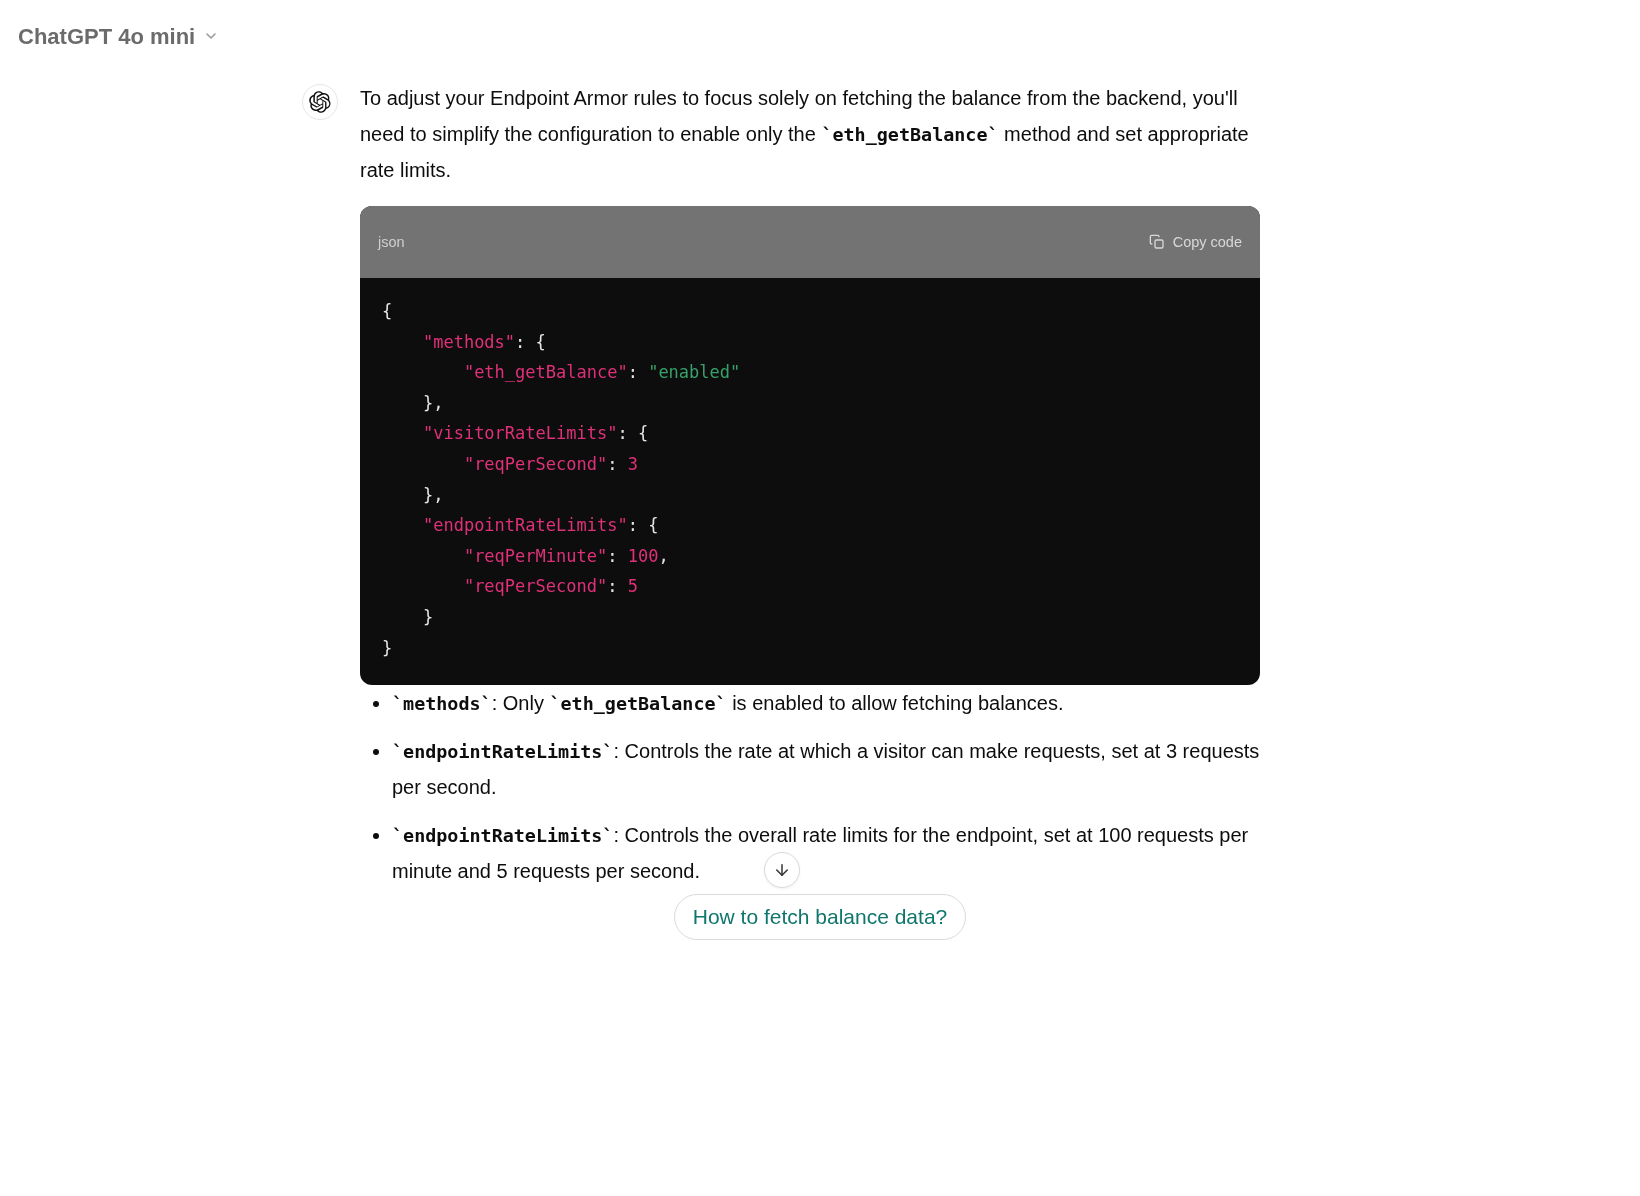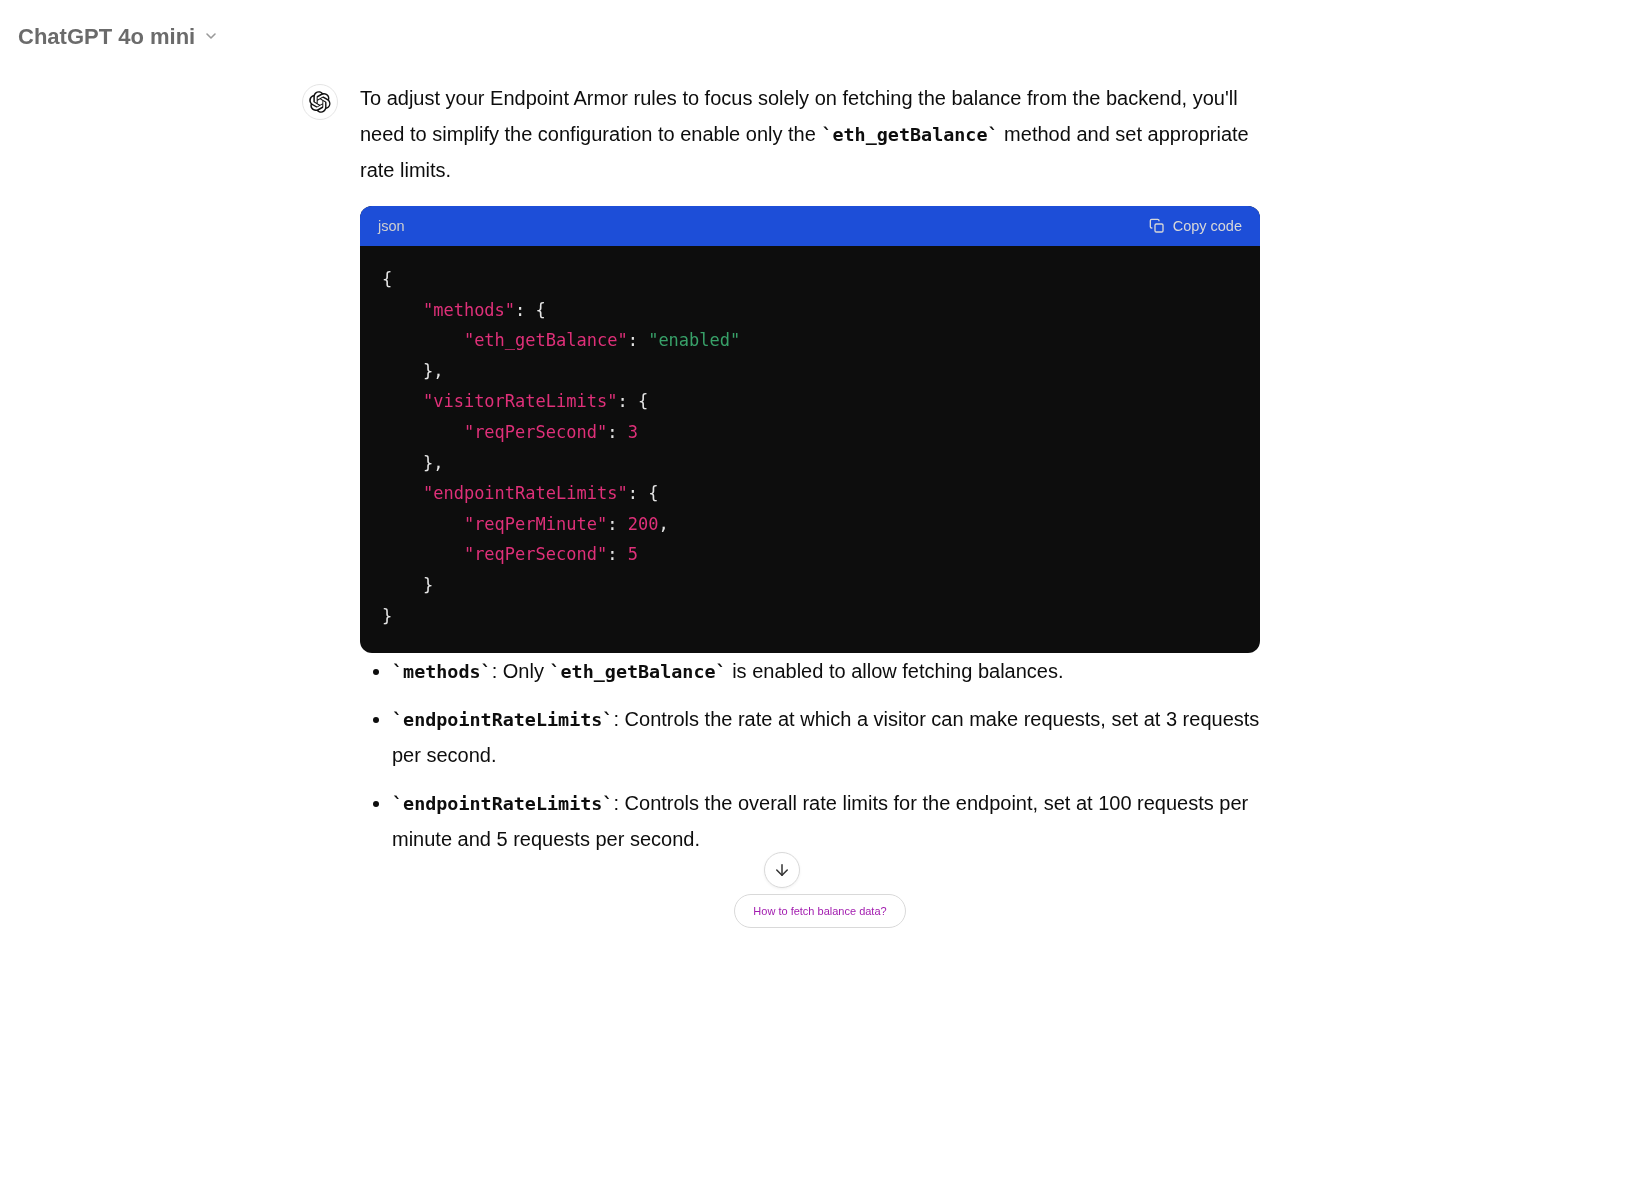--- a/index.html
+++ b/index.html
@@ -49,24 +49,24 @@
     background: transparent;
     margin-top: 40px;
   }
   .codeblock {
     background: #0d0d0d;
     border-radius: 12px;
     overflow: hidden;
     margin-top: 6px;
   }
   .codeblock-header {
-    background: #1d4ed8;
+    background: #737373;
     color: #cfcfcf;
     font-size: 14.5px;
-    padding: 12px 18px;
+    padding: 28px 18px;
     display: flex;
     justify-content: space-between;
     align-items: center;
   }
   .copy-btn {
     display:flex; align-items:flex-start; gap:8px;
     color: #d8d8d8; cursor: pointer;
     font-size: 14.5px;
   }
   .codeblock-body {
@@ -99,22 +99,22 @@
     left: 0; right: 0; top: 894px;
     display:flex; justify-content:center; gap:12px;
     pointer-events:none;
   }
   .suggestion-pill {
     pointer-events:auto;
     background: #fff;
     border: 1px solid #d9d9d9;
     border-radius: 999px;
     padding: 10px 18px;
-    font-size: 11px;
-    color: #a21caf;
+    font-size: 21px;
+    color: #0f766e;
     cursor: pointer;
   }
   .logo-svg path { fill: #111; }
 </style>
 </head>
 <body>
 
 <div class="header">
   <span>ChatGPT 4o mini</span>
   <span class="chevron">
@@ -150,21 +150,21 @@
         </span>
       </div>
       <div class="codeblock-body"><span class="tok-punc">{</span>
     <span class="tok-key">"methods"</span><span class="tok-punc">: {</span>
         <span class="tok-key">"eth_getBalance"</span><span class="tok-punc">: </span><span class="tok-str">"enabled"</span>
     <span class="tok-punc">},</span>
     <span class="tok-key">"visitorRateLimits"</span><span class="tok-punc">: {</span>
         <span class="tok-key">"reqPerSecond"</span><span class="tok-punc">: </span><span class="tok-num">3</span>
     <span class="tok-punc">},</span>
     <span class="tok-key">"endpointRateLimits"</span><span class="tok-punc">: {</span>
-        <span class="tok-key">"reqPerMinute"</span><span class="tok-punc">: </span><span class="tok-num">200</span><span class="tok-punc">,</span>
+        <span class="tok-key">"reqPerMinute"</span><span class="tok-punc">: </span><span class="tok-num">100</span><span class="tok-punc">,</span>
         <span class="tok-key">"reqPerSecond"</span><span class="tok-punc">: </span><span class="tok-num">5</span>
     <span class="tok-punc">}</span>
 <span class="tok-punc">}</span></div>
     </div>
 
     <ul class="bullets">
       <li>
         <code class="inline-code">`methods`</code><span>: Only </span><code class="inline-code">`eth_getBalance`</code><span> is enabled to allow fetching balances.</span>
       </li>
       <li>

